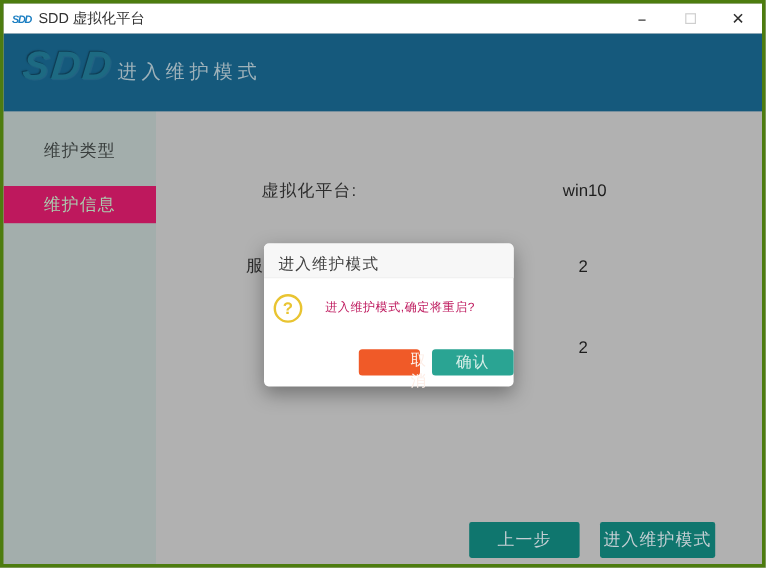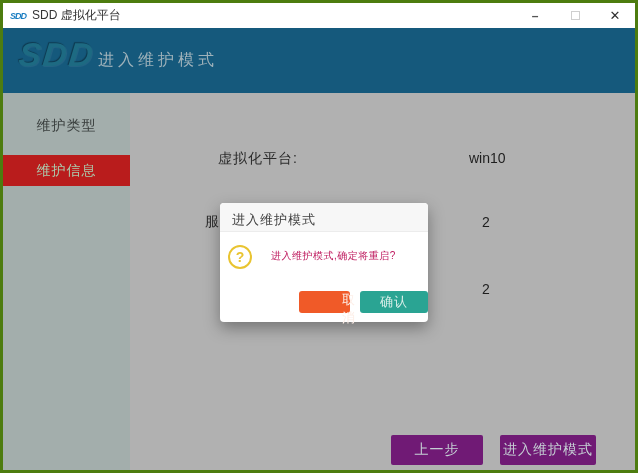--- a/index.html
+++ b/index.html
@@ -19,30 +19,30 @@
 
   
   .header{ position:absolute; left:0; top:25px; width:100%; height:65px; background:#15597c; }
   .logo{ position:absolute; left:16px; top:8px; font-size:33px; font-weight:900; font-style:italic; letter-spacing:2px; color:#1d6a82; text-shadow:-1px -1px 1px rgba(0,0,0,0.35), 1px 1px 1px rgba(255,255,255,0.07); transform:skewX(-6deg); }
   .wizard-title{ position:absolute; left:95px; top:22px; font-size:16px; letter-spacing:4px; color:#9fb2ba; }
 
   
   .sidebar{ position:absolute; left:0; top:90px; width:127px; height:468px; background:#a3aeac; }
   .side-item{ width:100%; height:39px; line-height:39px; text-align:center; font-size:14px; color:#393e3d; letter-spacing:1px; cursor:pointer; }
   .side-item:first-child{ margin-top:13px; }
-  .side-item.active{ height:31px; line-height:31px; margin-top:10px; background:#b91c1c; color:#abccaf; }
+  .side-item.active{ height:31px; line-height:31px; margin-top:10px; background:#be185d; color:#abccaf; }
 
   
   .main{ position:absolute; left:127px; top:90px; width:511px; height:383px; background:#b1b1b1; }
   .fieldlabel{ position:absolute; font-size:14px; color:#2c2c2c; letter-spacing:1px; }
   .fieldvalue{ position:absolute; font-size:14px; color:#1e1e1e; }
   .lbl-0{ left:88px; top:57px; }   .val-0{ left:339px; top:57px; }
   .lbl-1{ left:75px; top:120px; }  .val-1{ left:352px; top:121px; }
   .lbl-2{ left:75px; top:187px; }  .val-2{ left:352px; top:188px; }
-  .footer-btn{ position:absolute; height:30px; border:none; border-radius:2px; background:#701a75; color:#c5cfd4; font-size:14px; letter-spacing:1px; font-family:inherit; cursor:pointer; }
+  .footer-btn{ position:absolute; height:30px; border:none; border-radius:2px; background:#0f766e; color:#c5cfd4; font-size:14px; letter-spacing:1px; font-family:inherit; cursor:pointer; }
   .btn-prev{ left:261px; top:342px; width:92px; }
   .btn-enter{ left:370px; top:342px; width:96px; }
 
   
   .dialog{ position:absolute; left:217px; top:200px; width:208px; height:119px; background:#ffffff; border-radius:4px; box-shadow:0 6px 16px rgba(0,0,0,0.35); }
   .dialog-titlebar{ height:29px; background:#f7f7f7; border-bottom:1px solid #ececec; border-radius:4px 4px 0 0; padding:8px 12px 0; font-size:13px; color:#404040; letter-spacing:1px; }
   .dialog-body{ position:relative; height:58px; }
   .q-icon{ position:absolute; left:8px; top:13px; width:24px; height:24px; border:2px solid #e9c431; border-radius:50%; color:#e9c431; font-size:14px; font-weight:bold; display:flex; align-items:center; justify-content:center; }
   .dialog-msg{ position:absolute; left:51px; top:17px; font-size:10px; color:#be185d; letter-spacing:0.5px; }
   .dialog-buttons{ position:absolute; left:0; top:88px; width:100%; }

